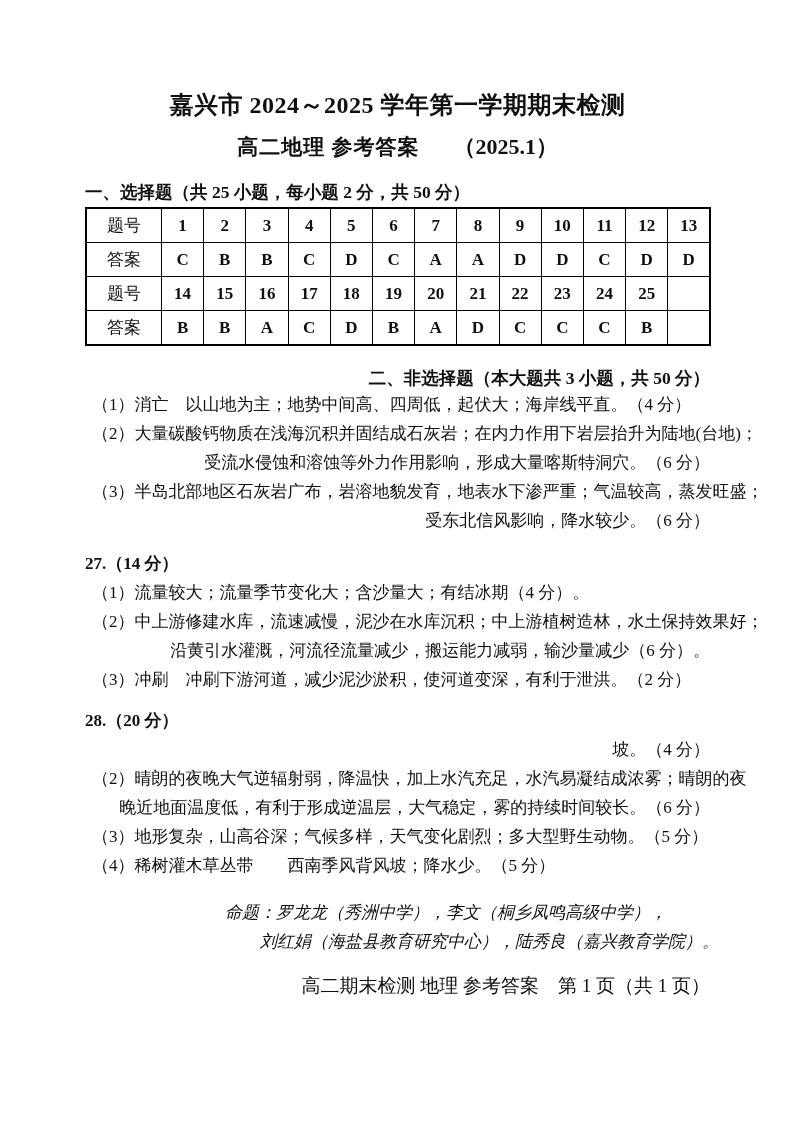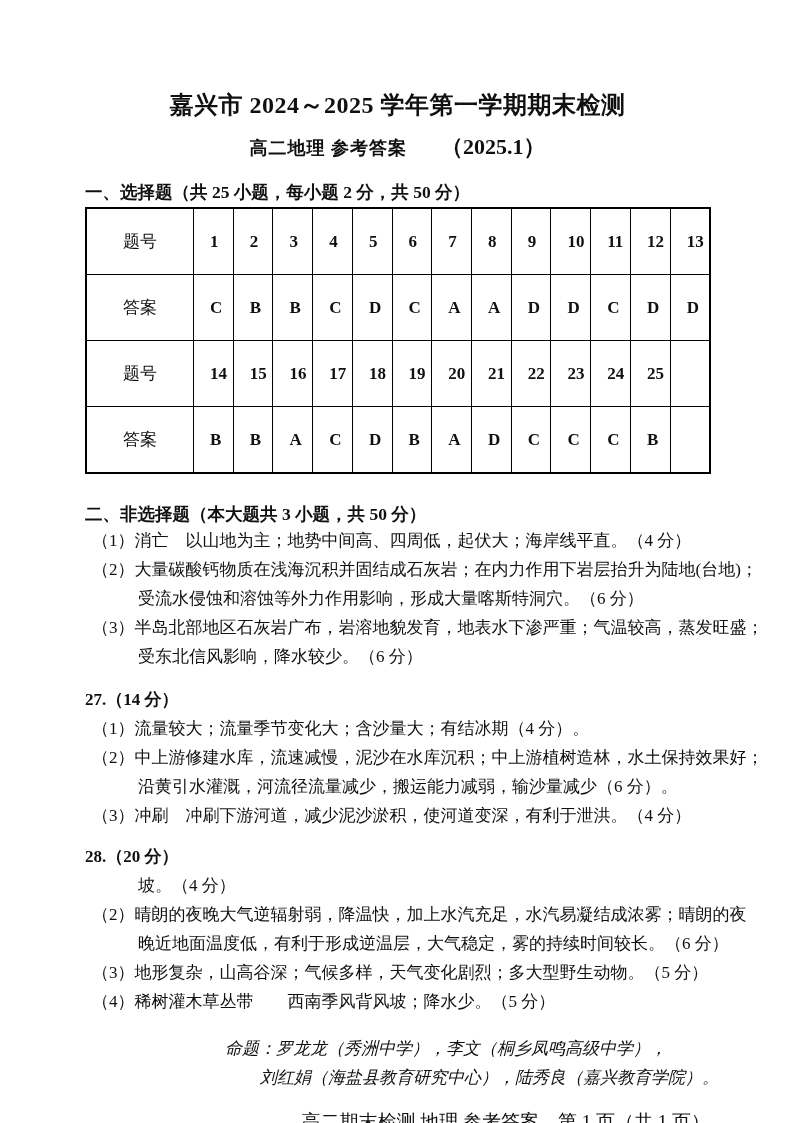--- a/index.html
+++ b/index.html
@@ -23,53 +23,53 @@
     line-height: 34px;
     letter-spacing: 0.5px;
   }
   .title2 {
     text-align: center;
     margin-top: 8px;
     line-height: 34px;
     white-space: nowrap;
   }
   .title2-main {
-    font-size: 18px;
+    font-size: 21px;
     font-weight: bold;
     letter-spacing: 1px;
   }
   .title2-date {
     font-size: 22px;
     font-weight: bold;
     margin-left: 34px;
   }
   
   .sec-heading {
     font-size: 17.5px;
     font-weight: bold;
     line-height: 24px;
     white-space: nowrap;
   }
   .sec-heading.first { margin-top: 14px; }
-  .sec-heading.second { margin-top: 28px; }
+  .sec-heading.second { margin-top: 20px; text-align: right; }
   
   table.ans-table {
     border-collapse: collapse;
     margin-top: 3px;
     width: 626px;
     table-layout: fixed;
     border: 2px solid #000;
   }
   table.ans-table td {
     border: 1.4px solid #000;
     height: 33px;
     text-align: center;
     vertical-align: middle;
     font-size: 17px;
-    padding: 16px;
+    padding: 0;
   }
   table.ans-table td.lbl {
     width: 74px;
     font-weight: normal;
   }
   table.ans-table td.val {
     font-weight: bold;
   }
   
   .q-header {
@@ -80,21 +80,21 @@
   }
   .q-header.q26 { margin-top: 16px; }
   .q-header.q27 { margin-top: 14px; }
   .q-header.q28 { margin-top: 12px; }
   .ans-line {
     font-size: 17px;
     line-height: 29px;
     white-space: nowrap;
   }
   .ans-line.first { margin-left: 7px; }
-  .ans-line.cont  { margin-left: 53px; }
+  .ans-line.cont  { margin-left: 32px; text-align: right; }
   
   .authors {
     margin-top: 18px;
     font-style: italic;
     font-size: 17px;
     line-height: 29px;
   }
   .authors .a1 { margin-left: 140px; white-space: nowrap; }
   .authors .a2 { margin-left: 175px; white-space: nowrap; }
   .page-footer {
@@ -194,21 +194,21 @@
     <div class="ans-line cont">受流水侵蚀和溶蚀等外力作用影响，形成大量喀斯特洞穴。（6 分）</div>
     <div class="ans-line first">（3）半岛北部地区石灰岩广布，岩溶地貌发育，地表水下渗严重；气温较高，蒸发旺盛；</div>
     <div class="ans-line cont">受东北信风影响，降水较少。（6 分）</div>
   </div>
 
   <div class="question">
     <div class="q-header q27">27.（14 分）</div>
     <div class="ans-line first">（1）流量较大；流量季节变化大；含沙量大；有结冰期（4 分）。</div>
     <div class="ans-line first">（2）中上游修建水库，流速减慢，泥沙在水库沉积；中上游植树造林，水土保持效果好；</div>
     <div class="ans-line cont">沿黄引水灌溉，河流径流量减少，搬运能力减弱，输沙量减少（6 分）。</div>
-    <div class="ans-line first">（3）冲刷　冲刷下游河道，减少泥沙淤积，使河道变深，有利于泄洪。（4 分）</div>
+    <div class="ans-line first">（3）冲刷　冲刷下游河道，减少泥沙淤积，使河道变深，有利于泄洪。（2 分）</div>
   </div>
 
   <div class="question">
     <div class="q-header q28">28.（20 分）</div>
     <div class="ans-line cont">坡。（4 分）</div>
     <div class="ans-line first">（2）晴朗的夜晚大气逆辐射弱，降温快，加上水汽充足，水汽易凝结成浓雾；晴朗的夜</div>
     <div class="ans-line cont">晚近地面温度低，有利于形成逆温层，大气稳定，雾的持续时间较长。（6 分）</div>
     <div class="ans-line first">（3）地形复杂，山高谷深；气候多样，天气变化剧烈；多大型野生动物。（5 分）</div>
     <div class="ans-line first">（4）稀树灌木草丛带　　西南季风背风坡；降水少。（5 分）</div>
   </div>

